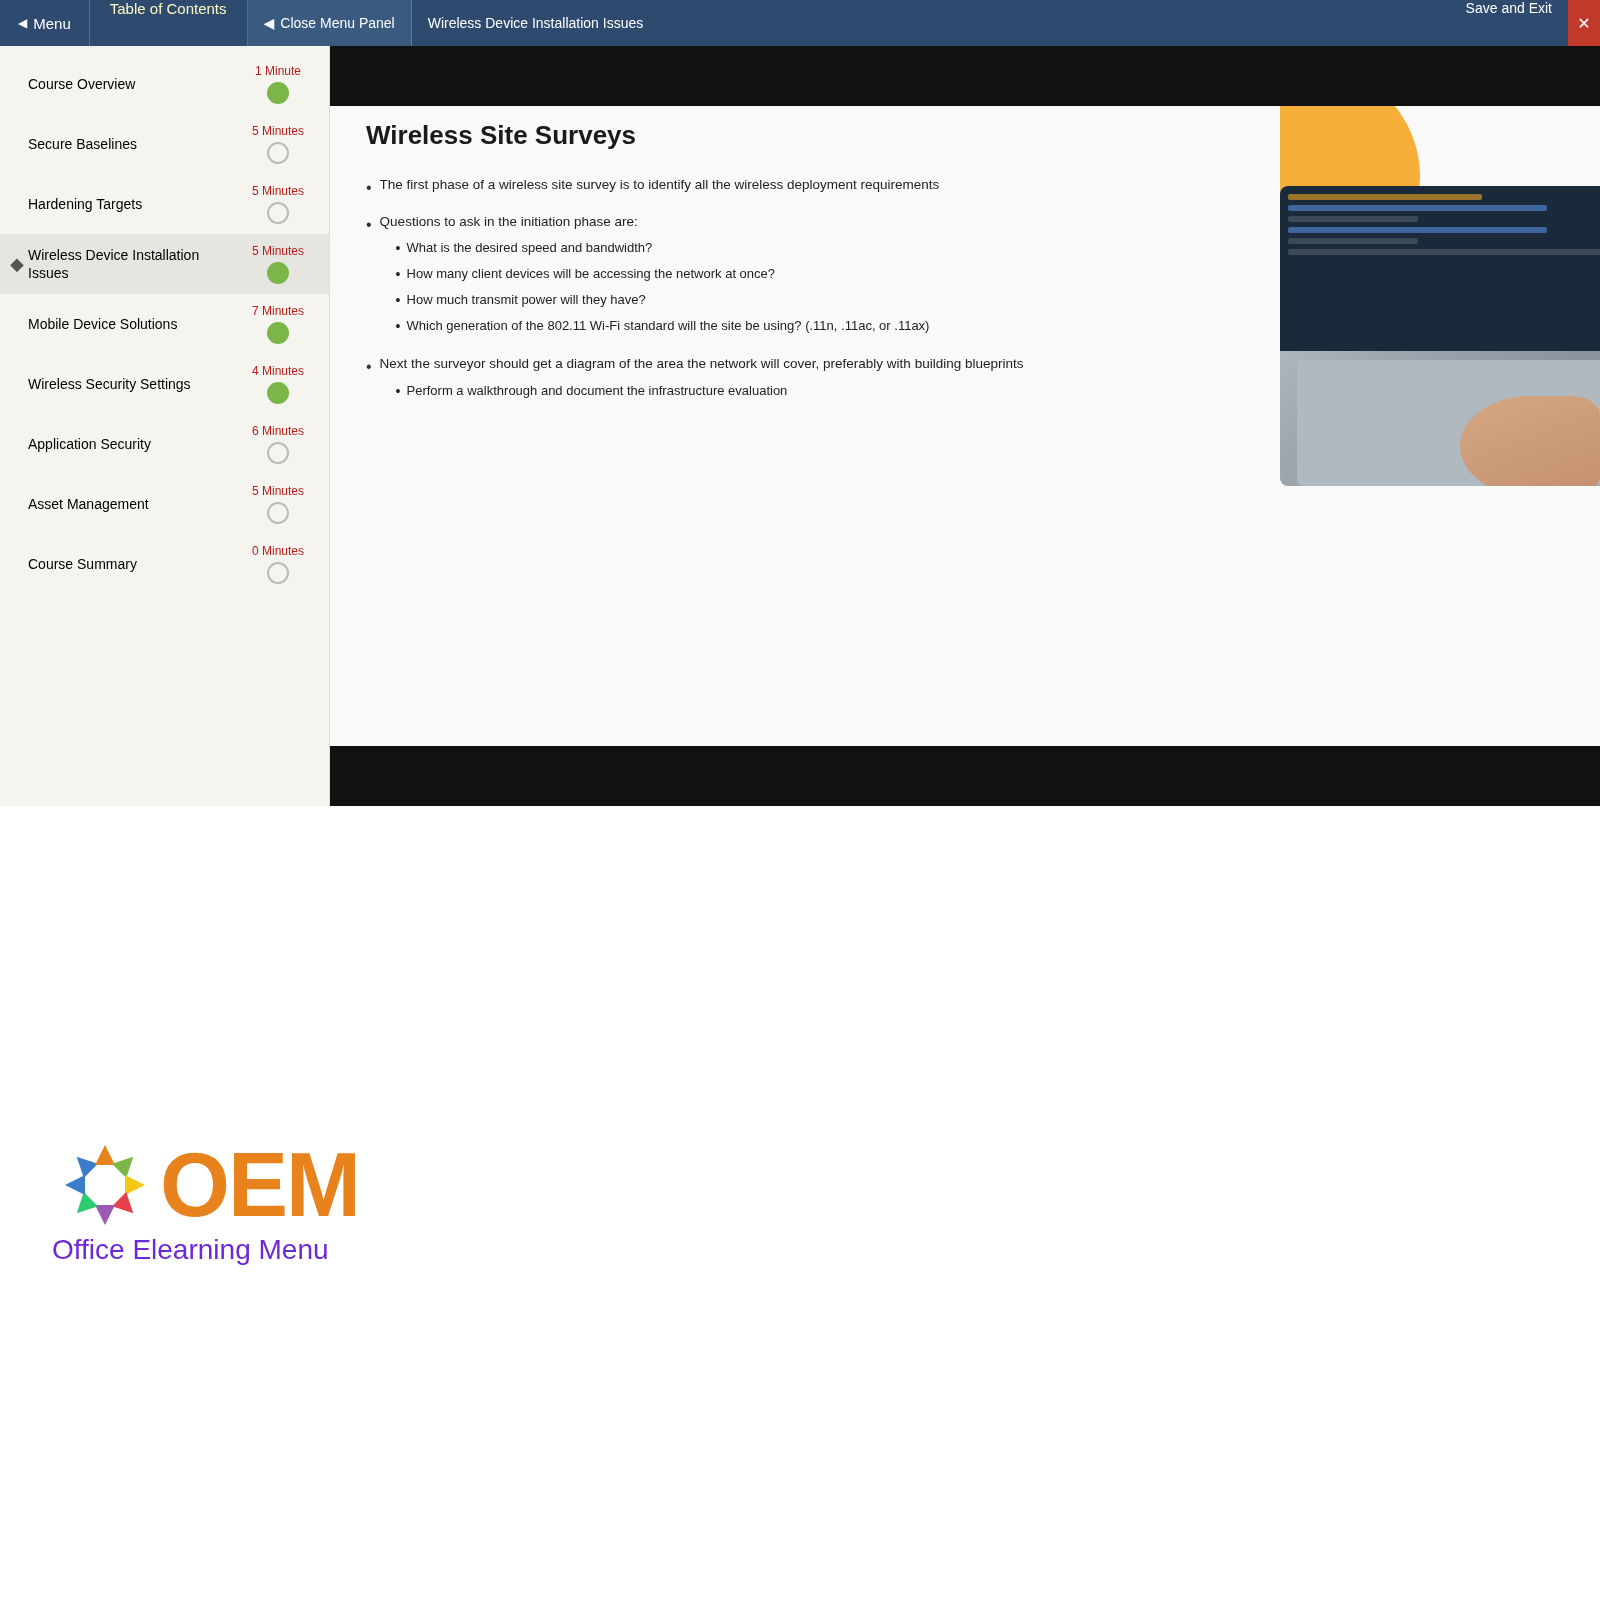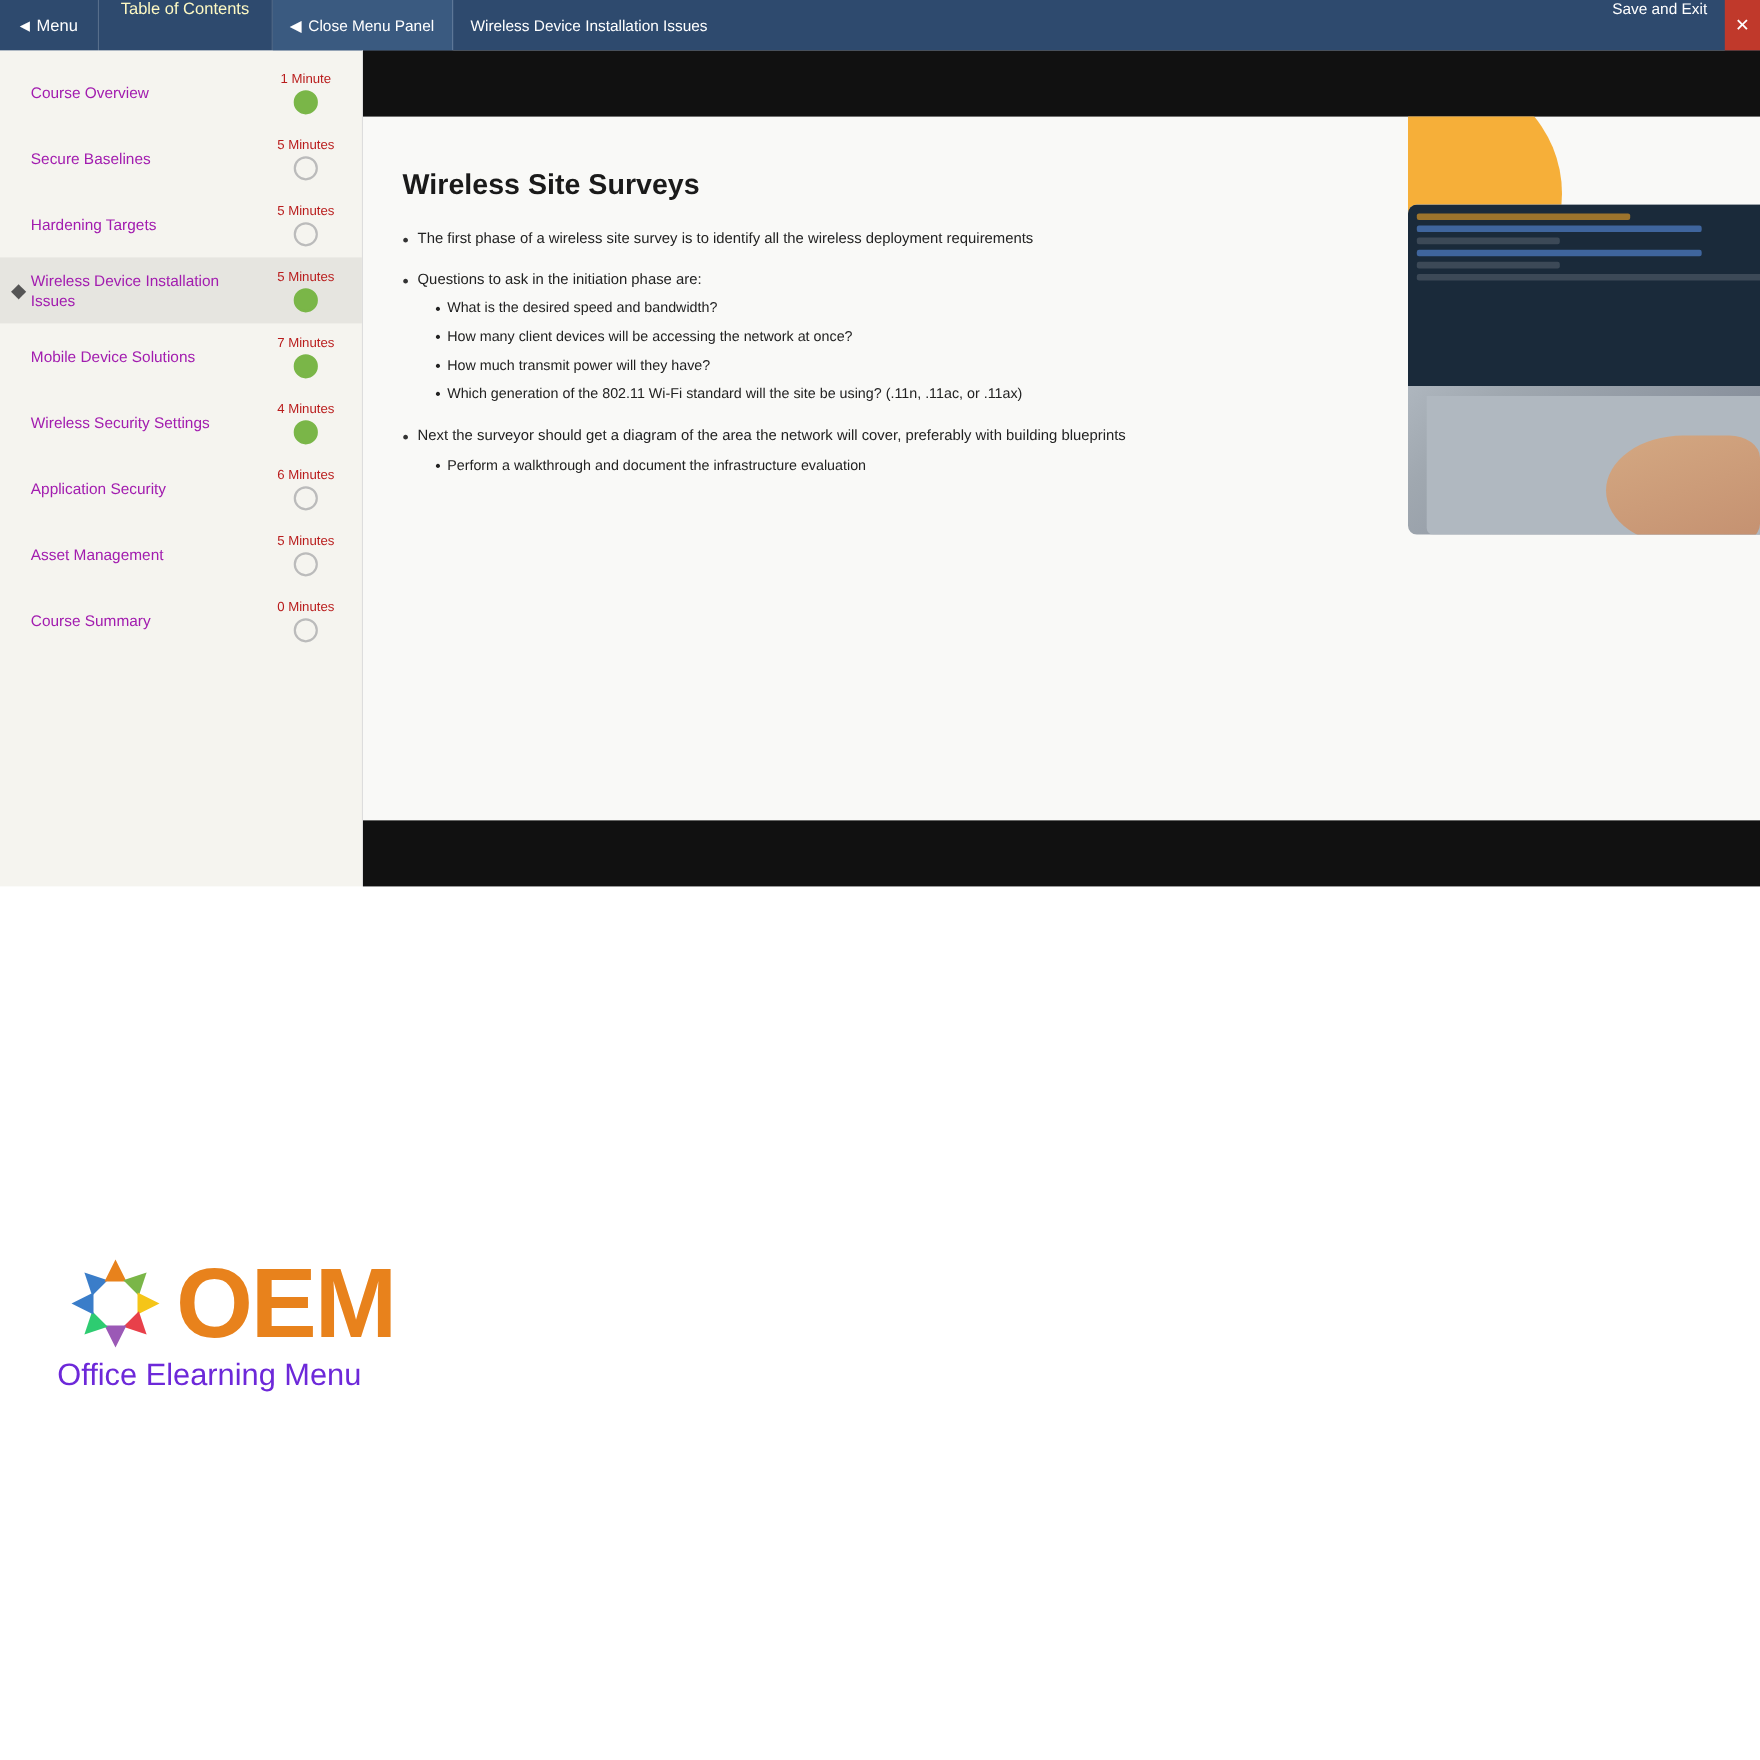--- a/index.html
+++ b/index.html
@@ -102,21 +102,21 @@
     .sidebar-item .item-arrow {
       position: absolute;
       left: 10px;
       top: 50%;
       transform: translateY(-50%);
       color: #555;
       font-size: 18px;
     }
     .sidebar-item .item-label {
       font-size: 14px;
-      color: #a21caf;
+      color: #000000;
       flex: 1;
       line-height: 1.3;
     }
     .sidebar-item .item-meta {
       display: flex;
       flex-direction: column;
       align-items: center;
       min-width: 70px;
       margin-left: 8px;
     }
@@ -161,21 +161,20 @@
       left: 0;
       right: 0;
       background: #f9f9f7;
       display: flex;
       overflow: hidden;
     }
     .slide-content {
       flex: 1;
       padding: 14px 36px;
       overflow: hidden;
-      margin-top: 32px;
     }
     .slide-title {
       font-size: 26px;
       font-weight: bold;
       color: #1a1a1a;
       margin-bottom: 24px;
     }
     .slide-bullets {
       list-style: none;
       font-size: 13.5px;

